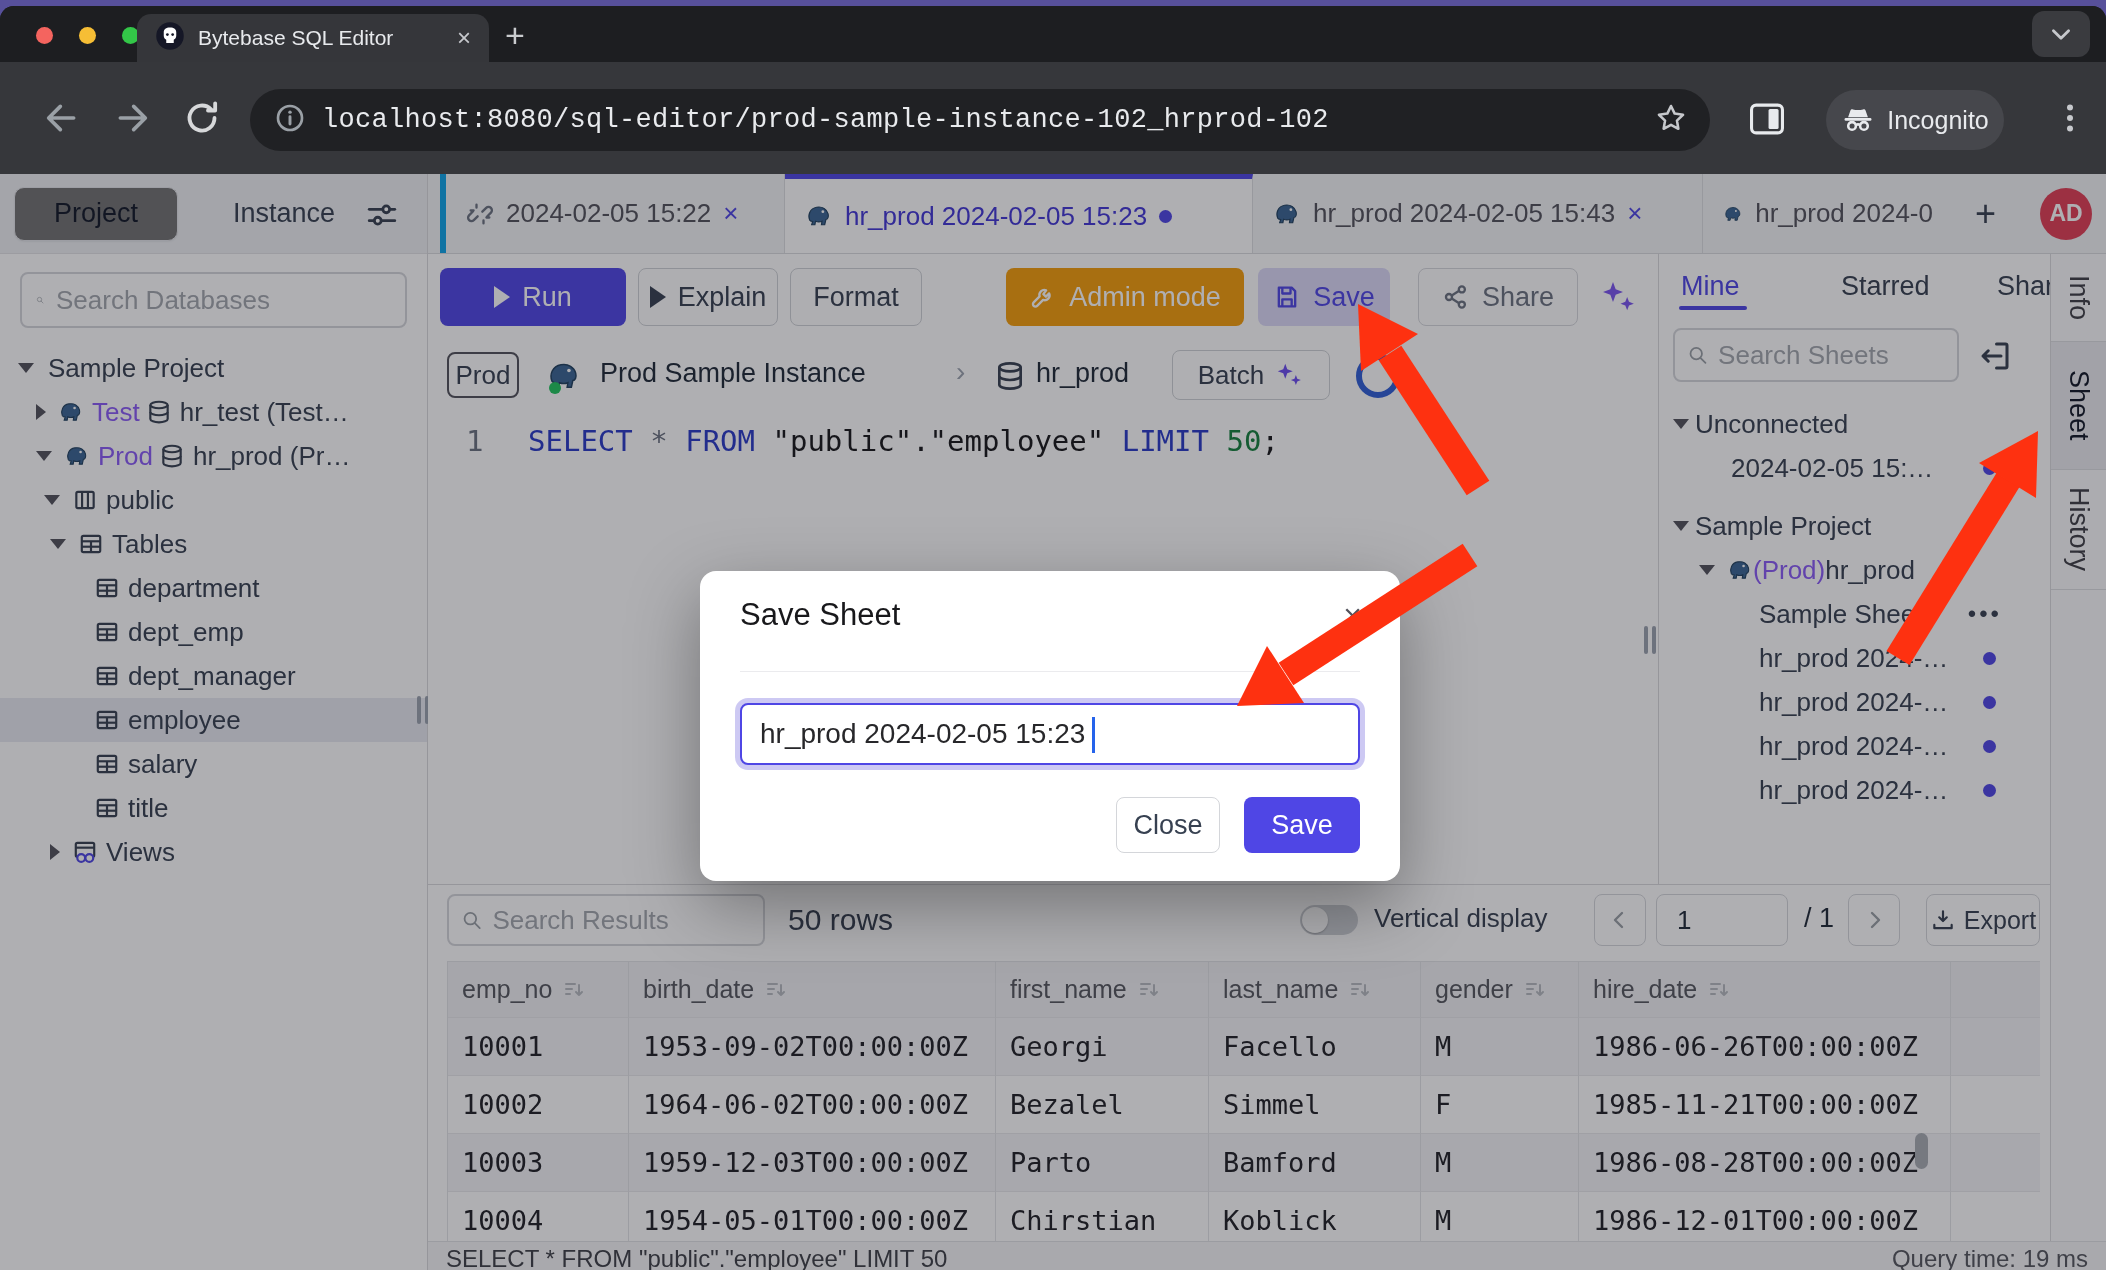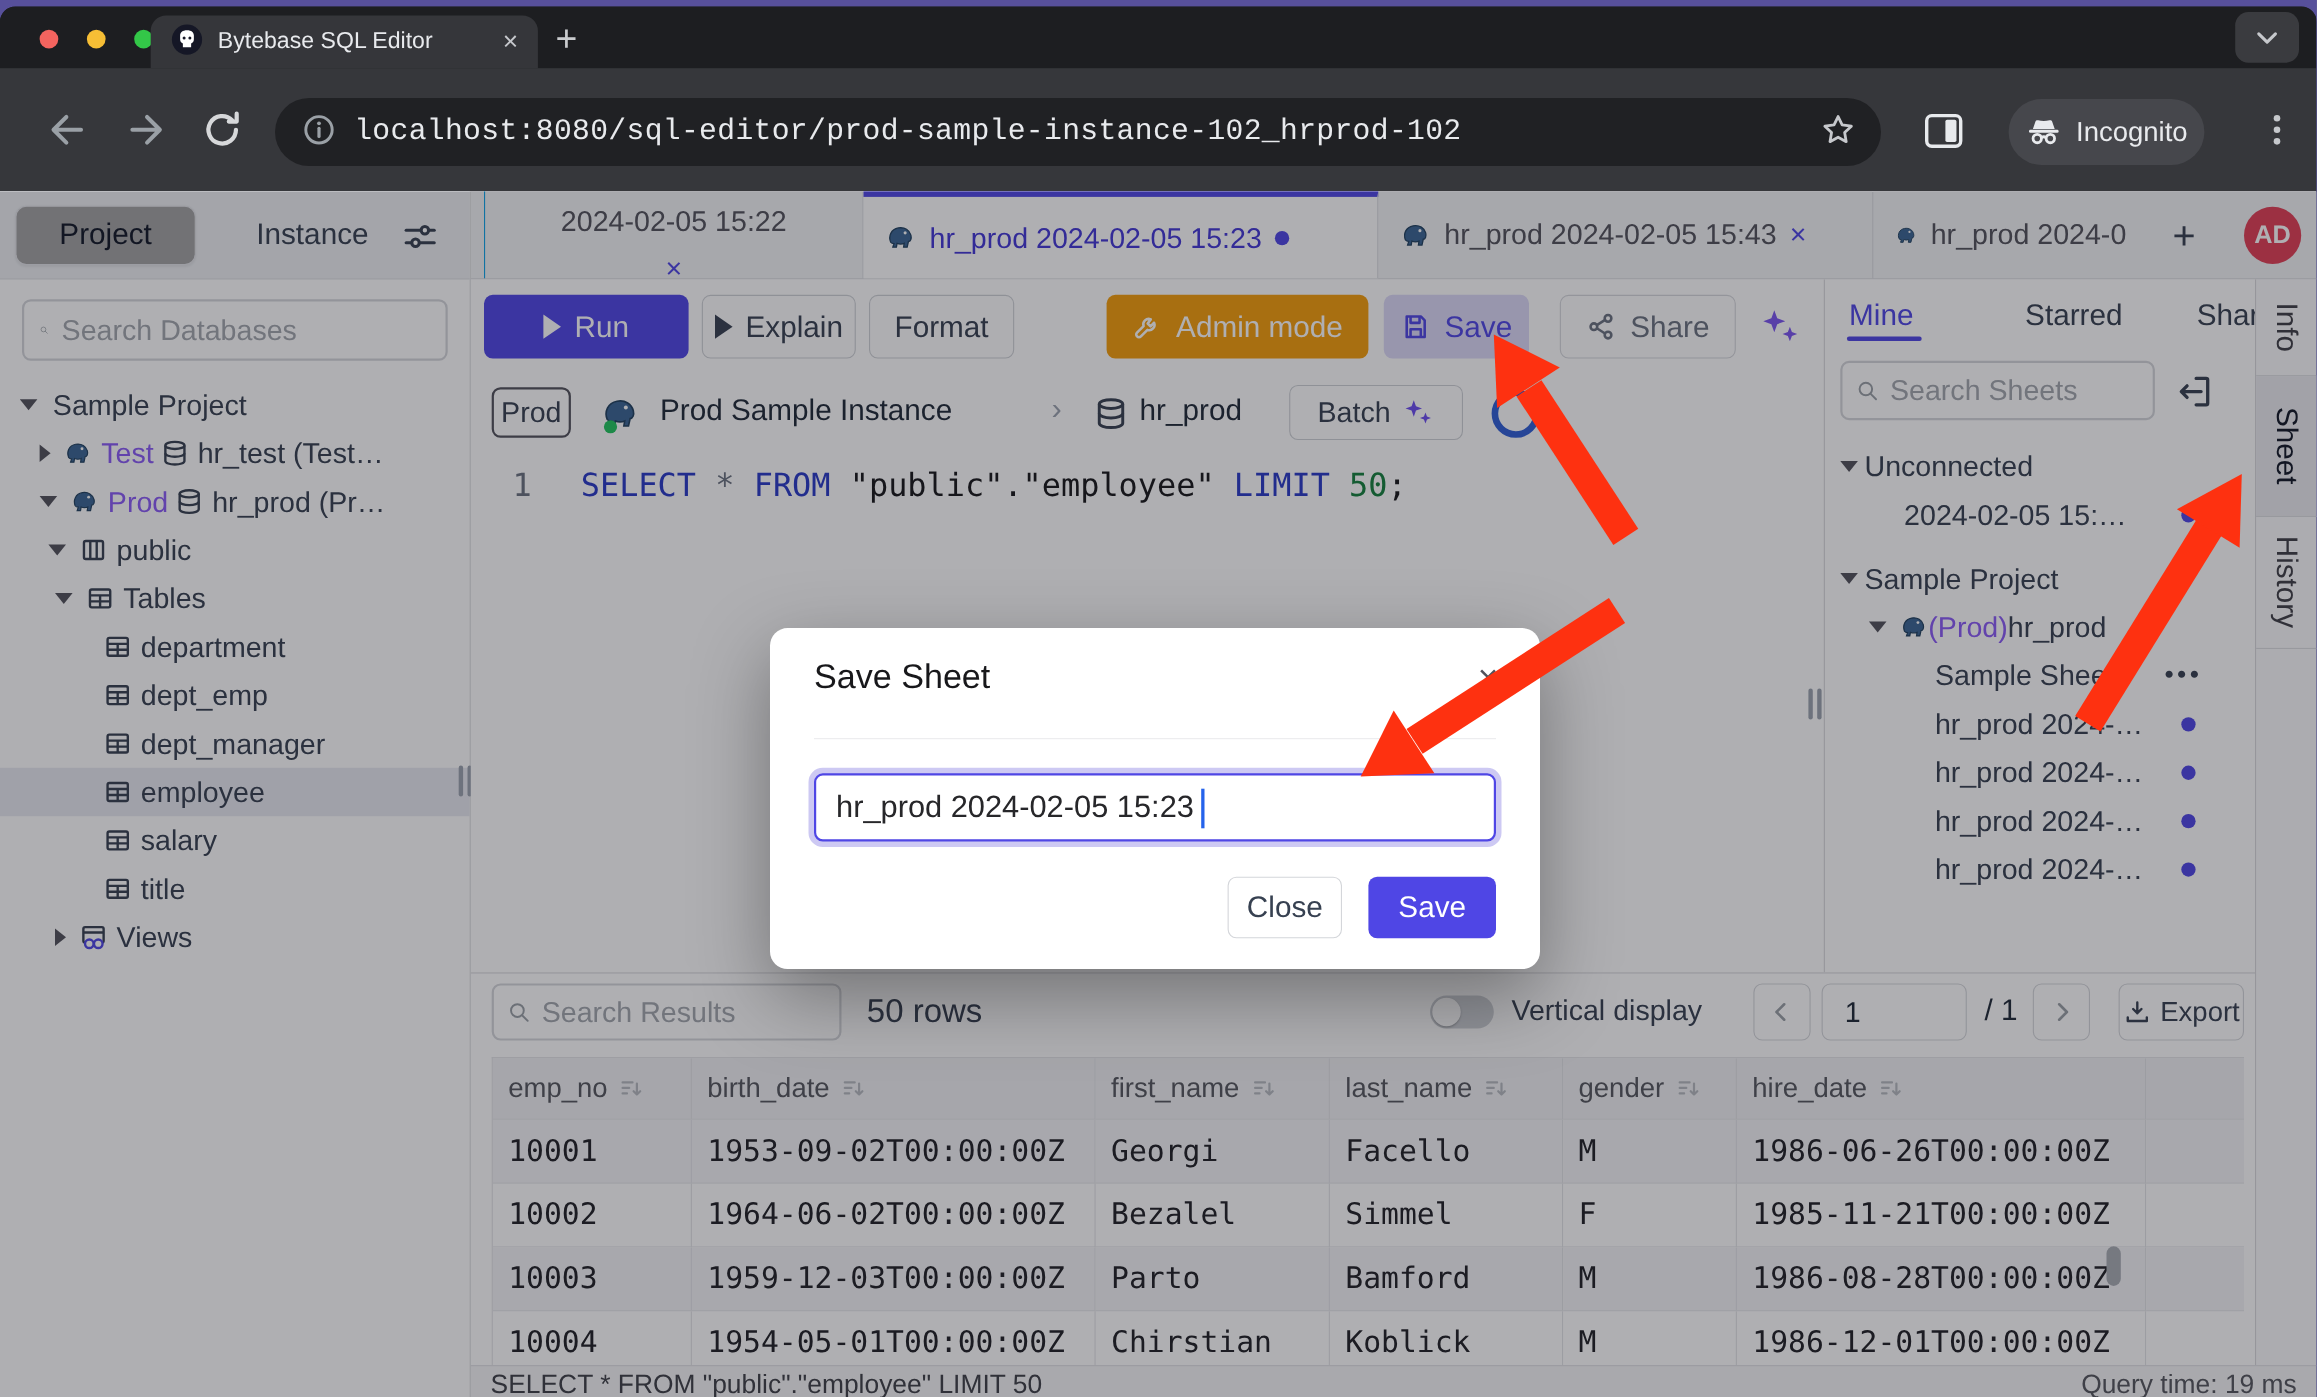--- a/index.html
+++ b/index.html
@@ -24,21 +24,21 @@
   .url-text { flex:1; color:#e8eaed; font-size:27px; letter-spacing:.3px; white-space:nowrap; overflow:hidden;font-family:Liberation Mono, monospace; }
   .incog { position:absolute; left:1826px; top:28px; width:178px; height:60px; border-radius:30px; background:#46474c; display:flex; align-items:center; justify-content:center; gap:12px; color:#e8eaed; font-size:25px; }
   .vdots { position:absolute; left:2052px; top:36px; }
 
   
   .app { position:absolute; top:168px; left:0; width:2106px; height:1102px; background:#fff; }
 
   
   .lsb { position:absolute; left:0; top:0; width:428px; height:1102px; background:#fff; border-right:1px solid #d9dadd; }
   .lsb-tabs { height:80px; background:#eef0f3; border-bottom:1px solid #e2e3e6; position:relative; display:flex; align-items:center; padding:0 14px; }
-  .chip { width:164px; height:54px; background:#a3a3a3; border:1px solid #e3e4e8; border-radius:10px; box-shadow:0 1px 2px rgba(0,0,0,.06); display:flex; align-items:center; justify-content:center; font-size:27px; color:#111827; }
+  .chip { width:164px; height:54px; background:#737373; border:1px solid #e3e4e8; border-radius:10px; box-shadow:0 1px 2px rgba(0,0,0,.06); display:flex; align-items:center; justify-content:center; font-size:27px; color:#111827; }
   .lsb-tab2 { width:140px; text-align:center; margin-left:36px; font-size:27px; color:#374151; }
   .tune { position:absolute; right:28px; top:24px; }
   .lsb-search { margin:18px 20px 0 20px; height:56px; border:2px solid #d5d7db; border-radius:8px; display:flex; align-items:center; padding:0 14px; gap:12px; background:#fff; }
   .lsb-search input { border:0; outline:0; flex:1; font-size:26px; color:#374151; font-family:"Liberation Sans",sans-serif; background:transparent; }
   .lsb-search input::placeholder { color:#a3a7ae; }
   .tree { margin-top:18px; }
   .trow { height:44px; display:flex; align-items:center; font-size:26px; color:#374151; white-space:nowrap; overflow:hidden; }
   .trow .lbl { margin-left:8px; }
   .t0{padding-left:18px}.t1{padding-left:36px}.t2{padding-left:44px}.t3{padding-left:50px}.t4{padding-left:88px}
   .sel { background:#e9eaf1; }
@@ -46,21 +46,21 @@
   .cd { border-left:8px solid transparent; border-right:8px solid transparent; border-top:10px solid #52525b; }
   .cr { border-top:8px solid transparent; border-bottom:8px solid transparent; border-left:10px solid #52525b; }
   .tic { width:26px; height:26px; flex:none; margin-left:6px; }
   .muted { color:#8b5cf6; }
   .handle { position:absolute; display:flex; gap:4px; }
   .handle i { display:block; width:4px; height:28px; background:#9ca3af; border-radius:2px; }
 
   
   .etabbar { position:absolute; left:428px; top:0; width:1678px; height:80px; background:#f3f4f6; border-bottom:1px solid #d9dbde; display:flex; align-items:stretch; padding-left:12px; }
   .etab { display:flex; align-items:center; gap:12px; padding:0 20px; border-right:1px solid #dcdee1; font-size:26px; color:#52525b; white-space:nowrap; overflow:hidden; }
-  .etab.first { border-left:1px solid #0ea5e9;flex-direction:column; }
+  .etab.first { border-left:6px solid #0ea5e9; }
   .etab.active { background:#fff; border-top:5px solid #4f46e5; color:#4338d6; }
   .etab .x { color:#4f46e5; font-size:26px; }
   .dot { width:13px; height:13px; border-radius:50%; background:#4f46e5; flex:none; }
   .etab-plus { align-self:center; margin-left:22px; font-size:36px; color:#374151; font-weight:300; }
   .avatar { align-self:center; margin-left:auto; margin-right:14px; width:52px; height:52px; border-radius:50%; background:#e23f55; color:#fff; font-size:23px; font-weight:bold; display:flex; align-items:center; justify-content:center; }
 
   
   .epane { position:absolute; left:428px; top:80px; width:1230px; height:630px; background:#fff; }
   .btn { display:inline-flex; align-items:center; justify-content:center; gap:12px; height:58px; border-radius:8px; font-size:27px; position:absolute; top:14px; }
   .b-run { left:12px; width:186px; background:#4f46e5; color:#fff; }

